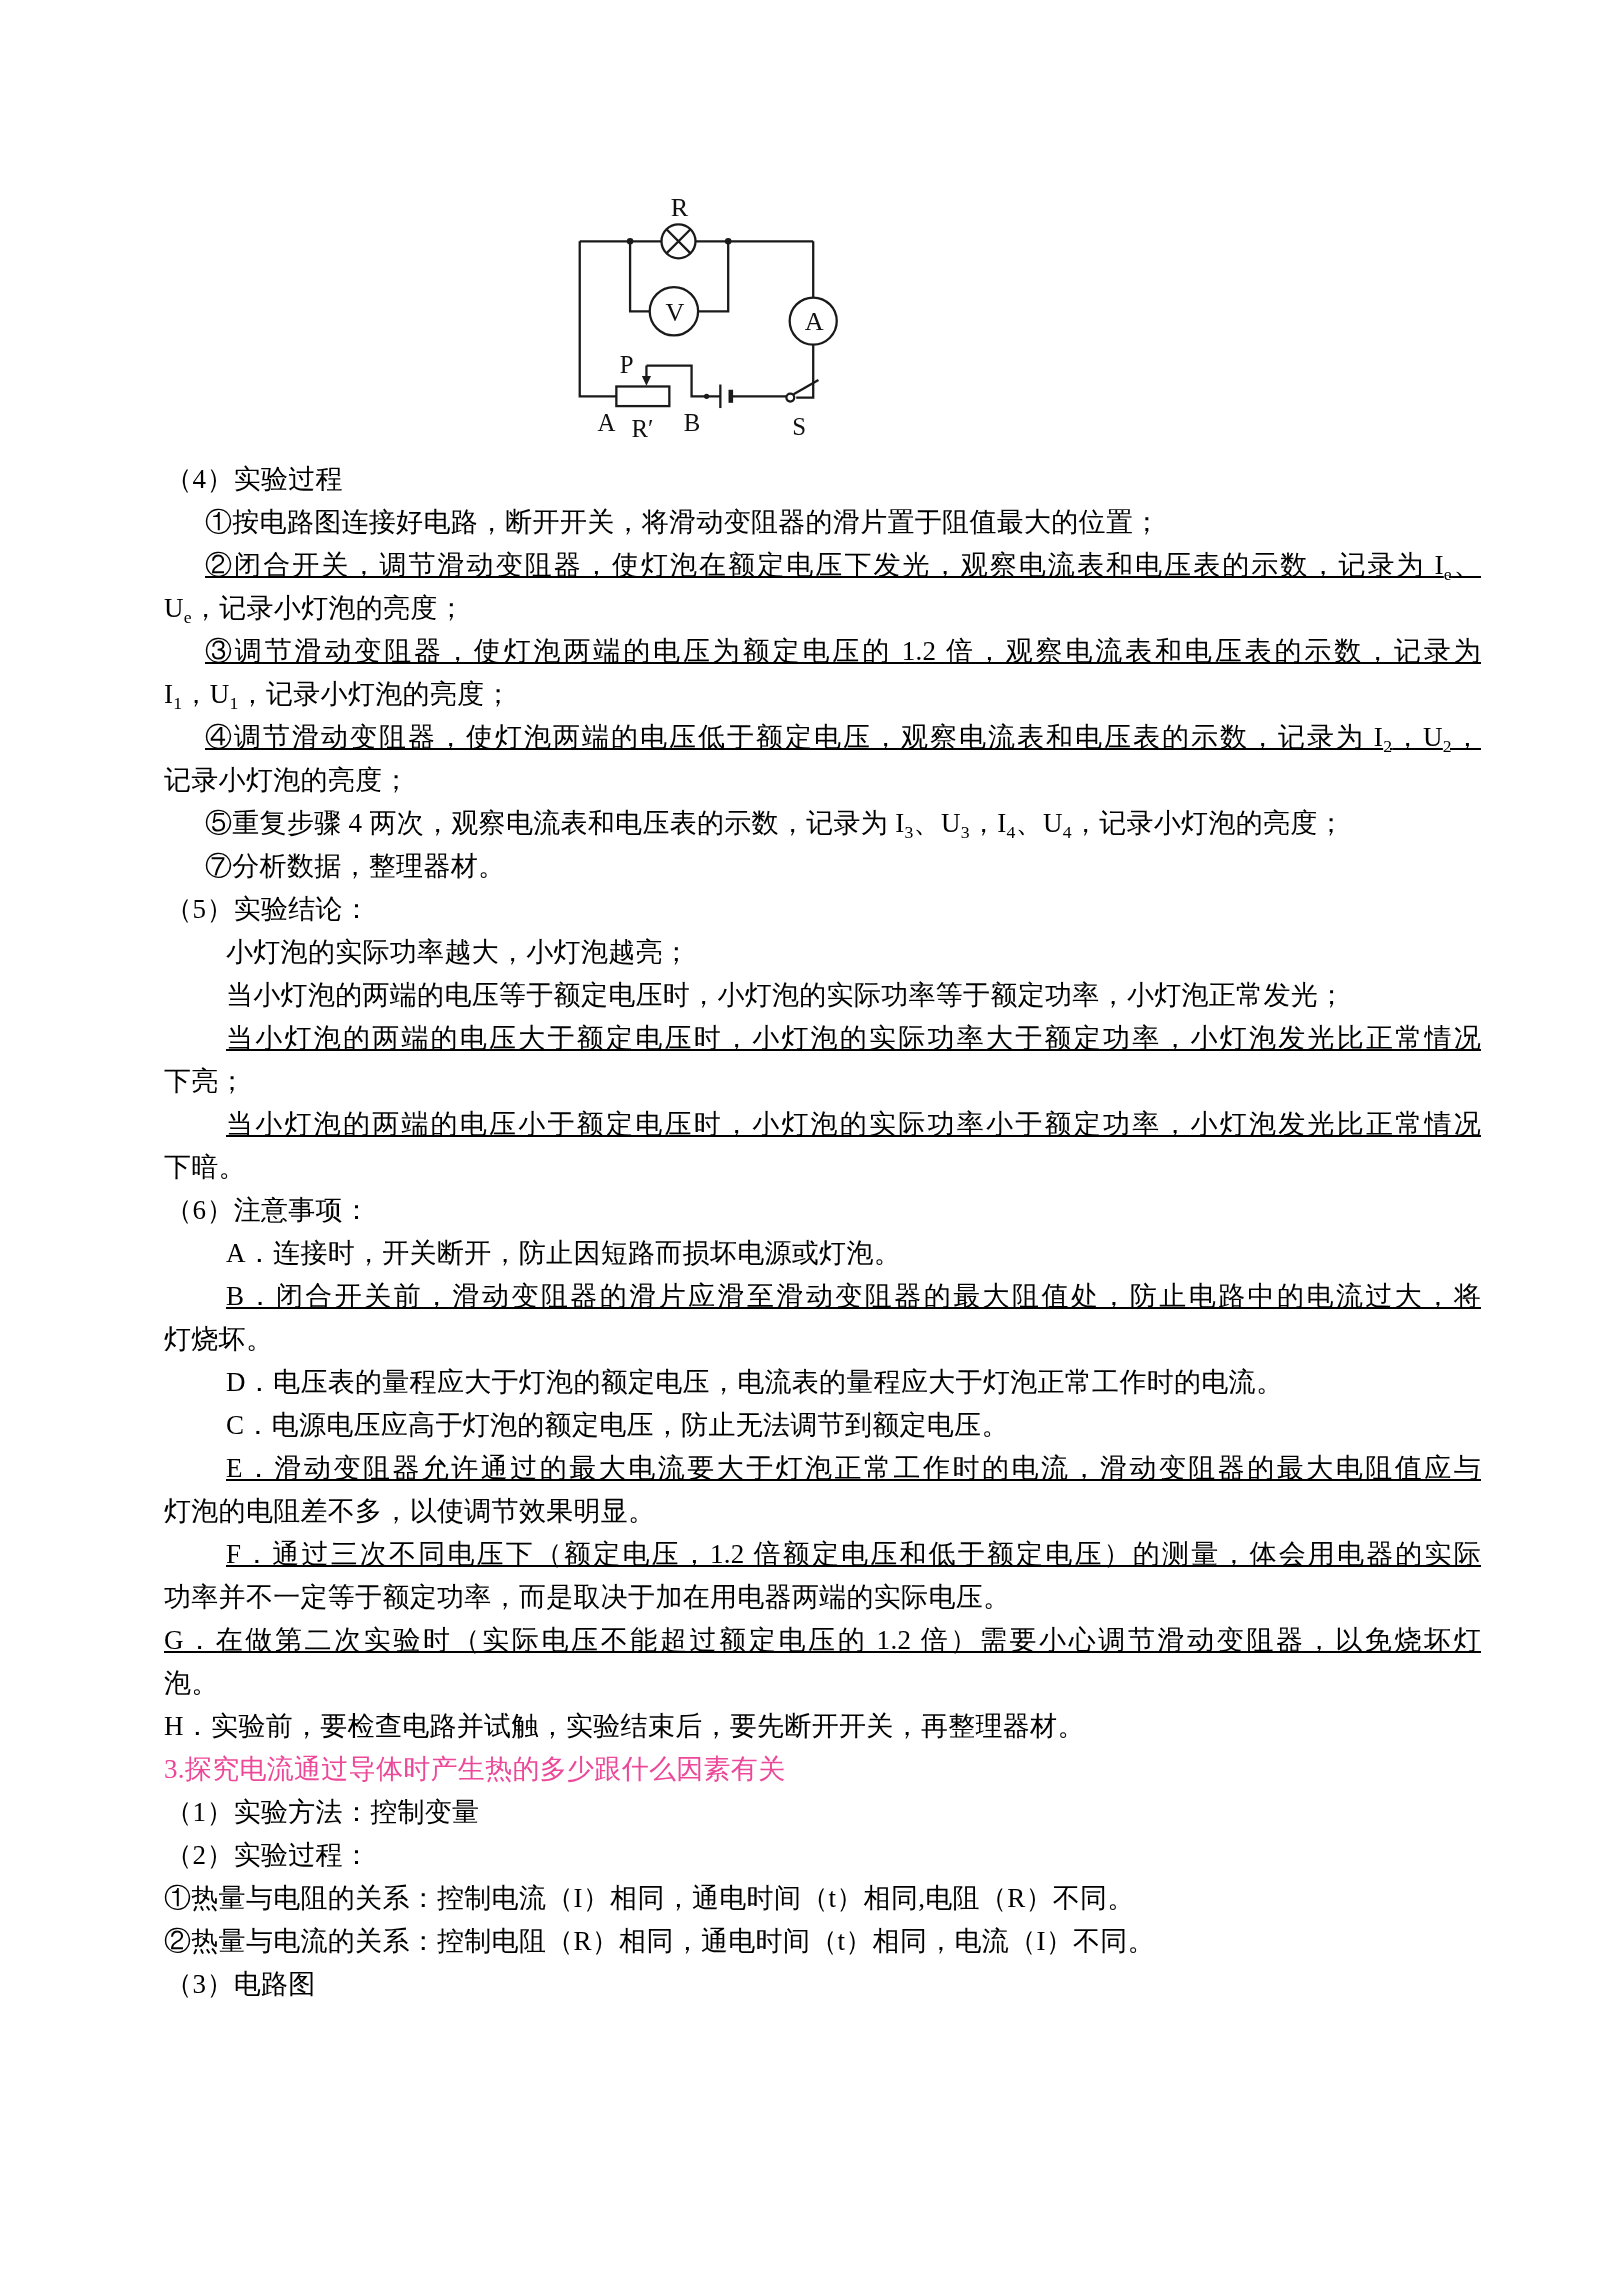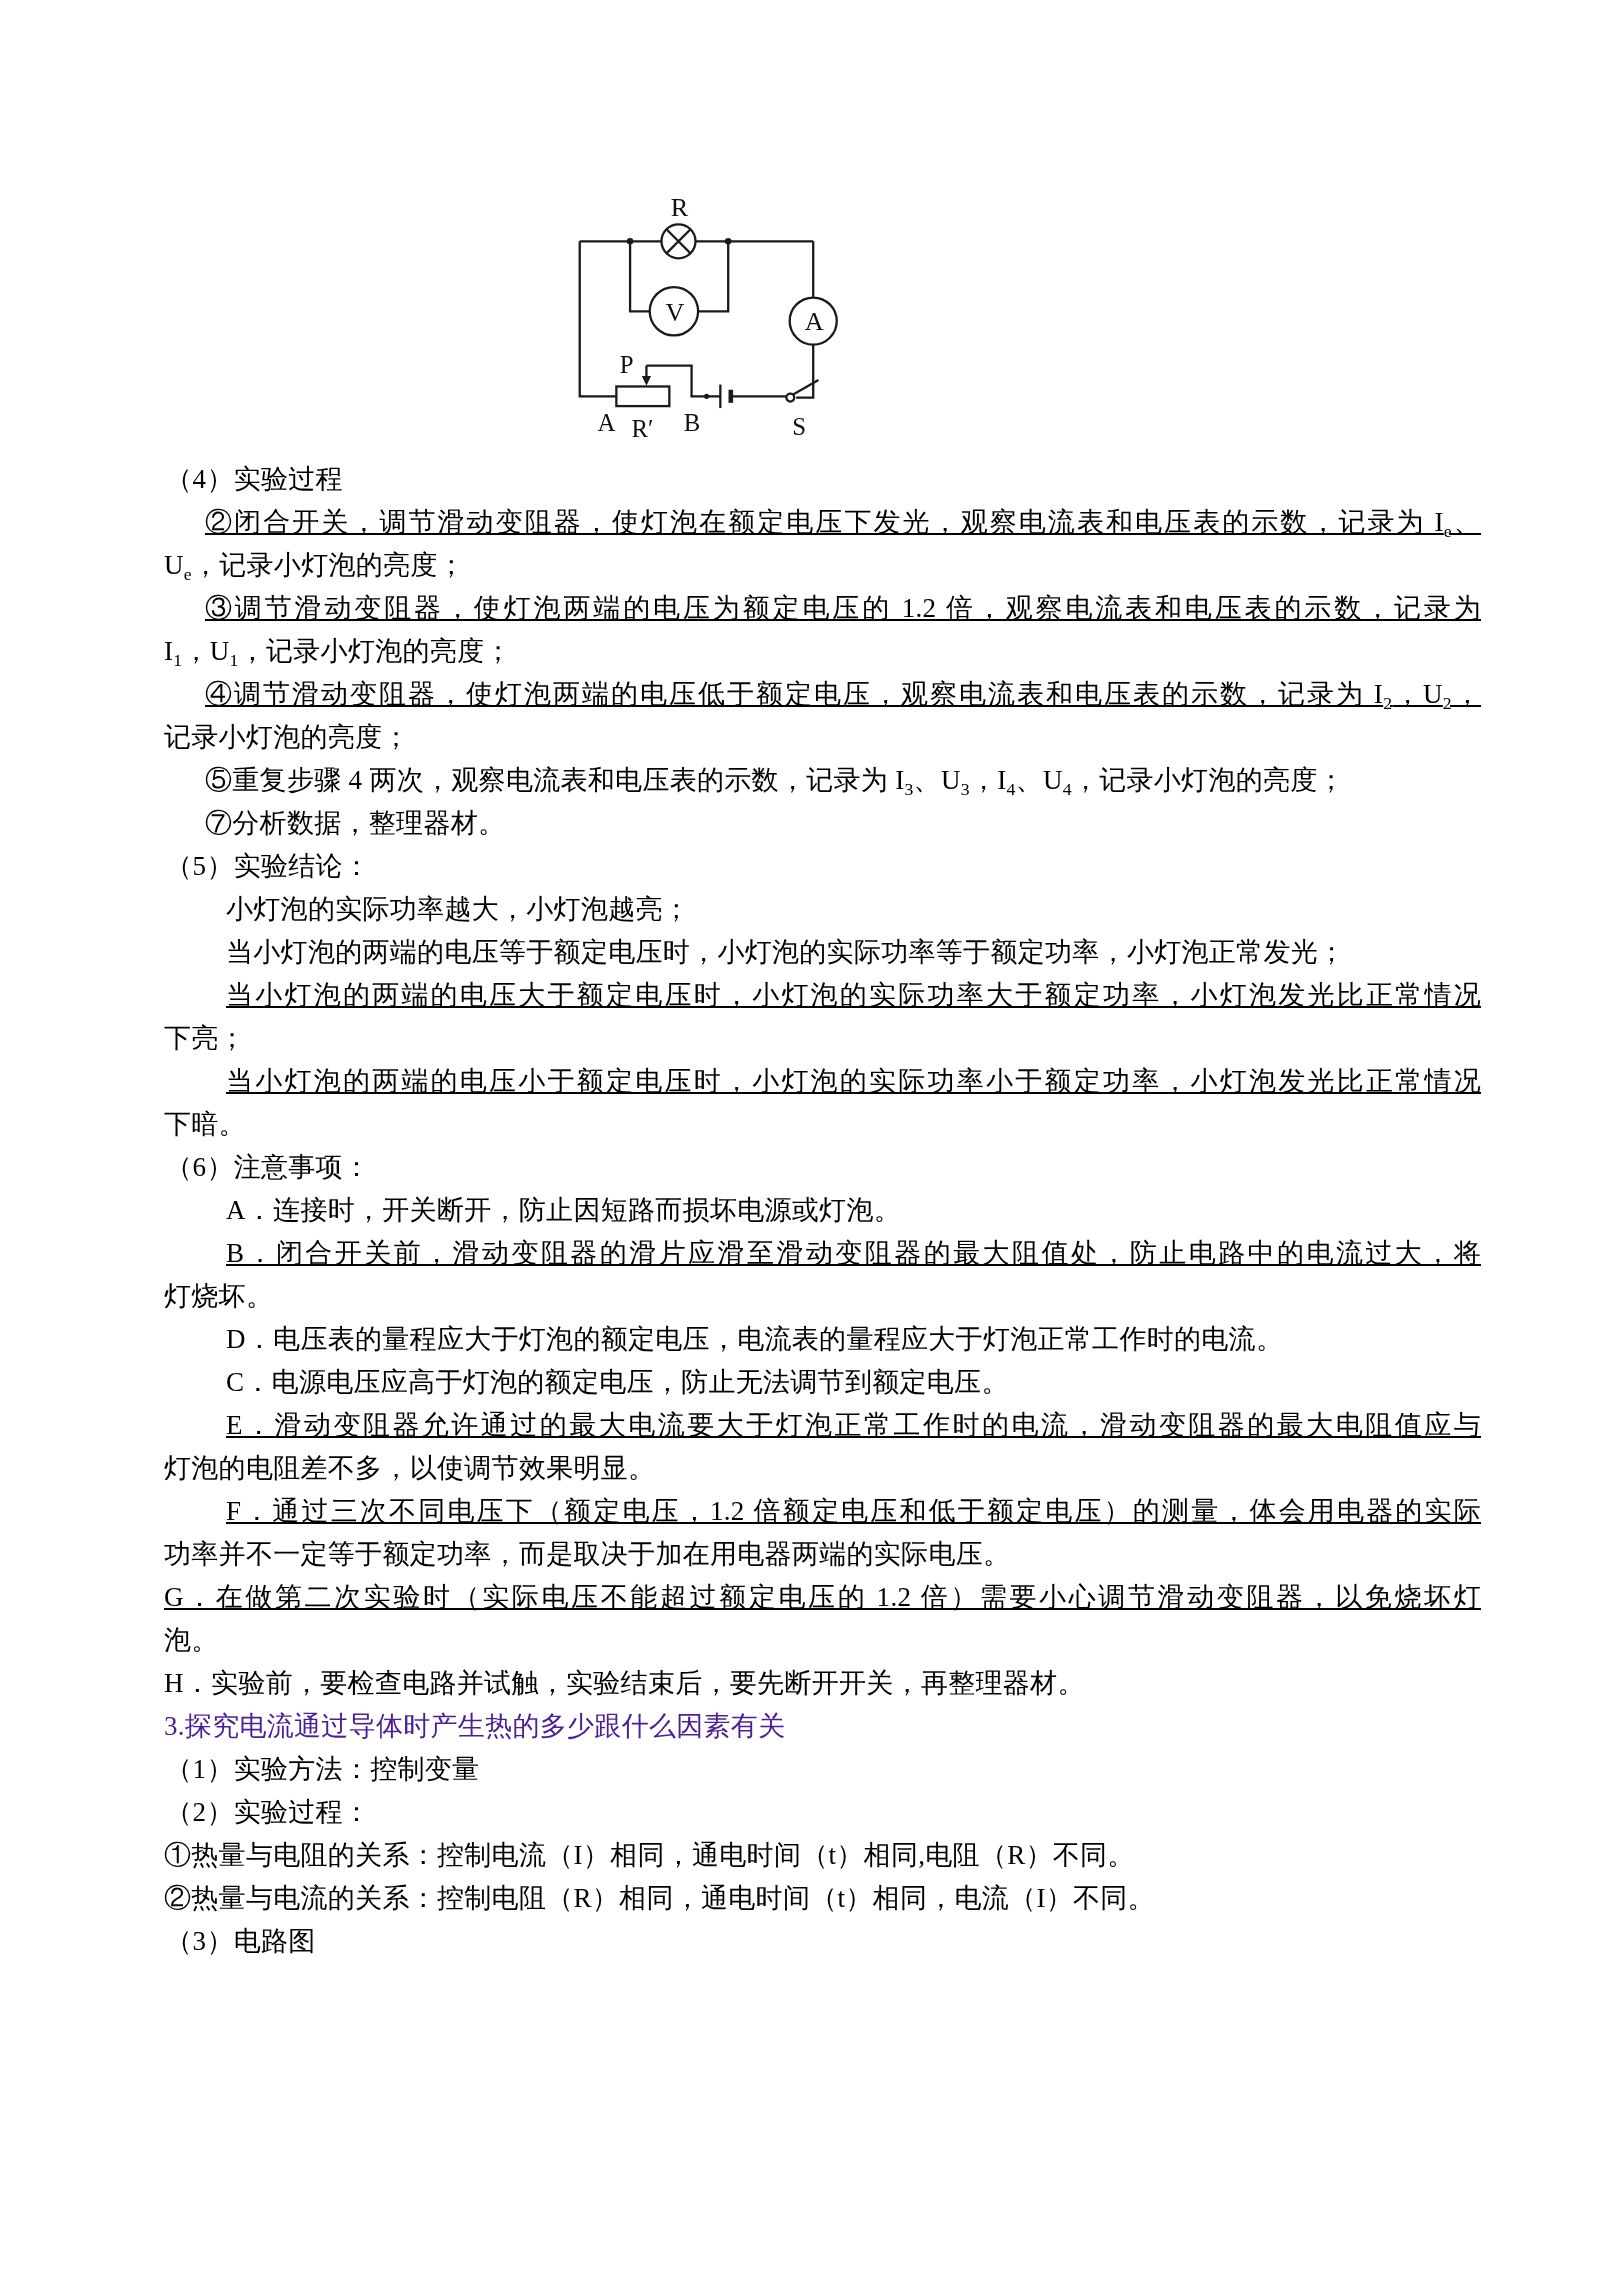--- a/index.html
+++ b/index.html
@@ -10,21 +10,21 @@
   .page{position:absolute;inset:0;background:#fff;}
   .circuit{position:absolute;left:566px;top:177px;width:327px;height:262px;}
   .circuit text{font-family:"Liberation Serif","DejaVu Serif",serif;fill:#111;}
   .doc{position:absolute;left:164px;top:458px;width:1317px;}
   .line{font-size:27px;line-height:43px;white-space:pre-wrap;letter-spacing:0.3px;}
   .s0{padding-left:0;}
   .s1{padding-left:1.3px;}
   .s2{padding-left:41px;}
   .s3{padding-left:62px;}
   .j{text-align:justify;text-align-last:justify;text-decoration:underline;}
-  .blue{color:#4c1d95;}
+  .blue{color:#ec4899;}
   sub{font-size:17.7px;line-height:0;vertical-align:-5.9px;}
 </style>
 </head>
 <body>
 
 <div class="page">
 
   <svg class="circuit" viewBox="0 0 500 400" fill="none" stroke="#1a1a1a" stroke-width="3.5">
 
     <path d="M21 98 H378"></path>
@@ -61,20 +61,21 @@
 
     <text x="48" y="388" font-size="38" stroke="none">A</text>
     <text x="100" y="398" font-size="38" stroke="none">R′</text>
     <text x="180" y="388" font-size="38" stroke="none">B</text>
     <text x="346" y="394" font-size="38" stroke="none">S</text>
     <text x="82" y="300" font-size="38" stroke="none">P</text>
   </svg>
 
   <div class="doc">
       <div class="line s1">（4）实验过程</div>
+      <div class="line s2">①按电路图连接好电路，断开开关，将滑动变阻器的滑片置于阻值最大的位置；</div>
       <div class="line s2 j">②闭合开关，调节滑动变阻器，使灯泡在额定电压下发光，观察电流表和电压表的示数，记录为 I<sub>e</sub>、</div>
       <div class="line s0">U<sub>e</sub>，记录小灯泡的亮度；</div>
       <div class="line s2 j">③调节滑动变阻器，使灯泡两端的电压为额定电压的 1.2 倍，观察电流表和电压表的示数，记录为</div>
       <div class="line s0">I<sub>1</sub>，U<sub>1</sub>，记录小灯泡的亮度；</div>
       <div class="line s2 j">④调节滑动变阻器，使灯泡两端的电压低于额定电压，观察电流表和电压表的示数，记录为 I<sub>2</sub>，U<sub>2</sub>，</div>
       <div class="line s0">记录小灯泡的亮度；</div>
       <div class="line s2">⑤重复步骤 4 两次，观察电流表和电压表的示数，记录为 I<sub>3</sub>、U<sub>3</sub>，I<sub>4</sub>、U<sub>4</sub>，记录小灯泡的亮度；</div>
       <div class="line s2">⑦分析数据，整理器材。</div>
       <div class="line s1">（5）实验结论：</div>
       <div class="line s3">小灯泡的实际功率越大，小灯泡越亮；</div>

